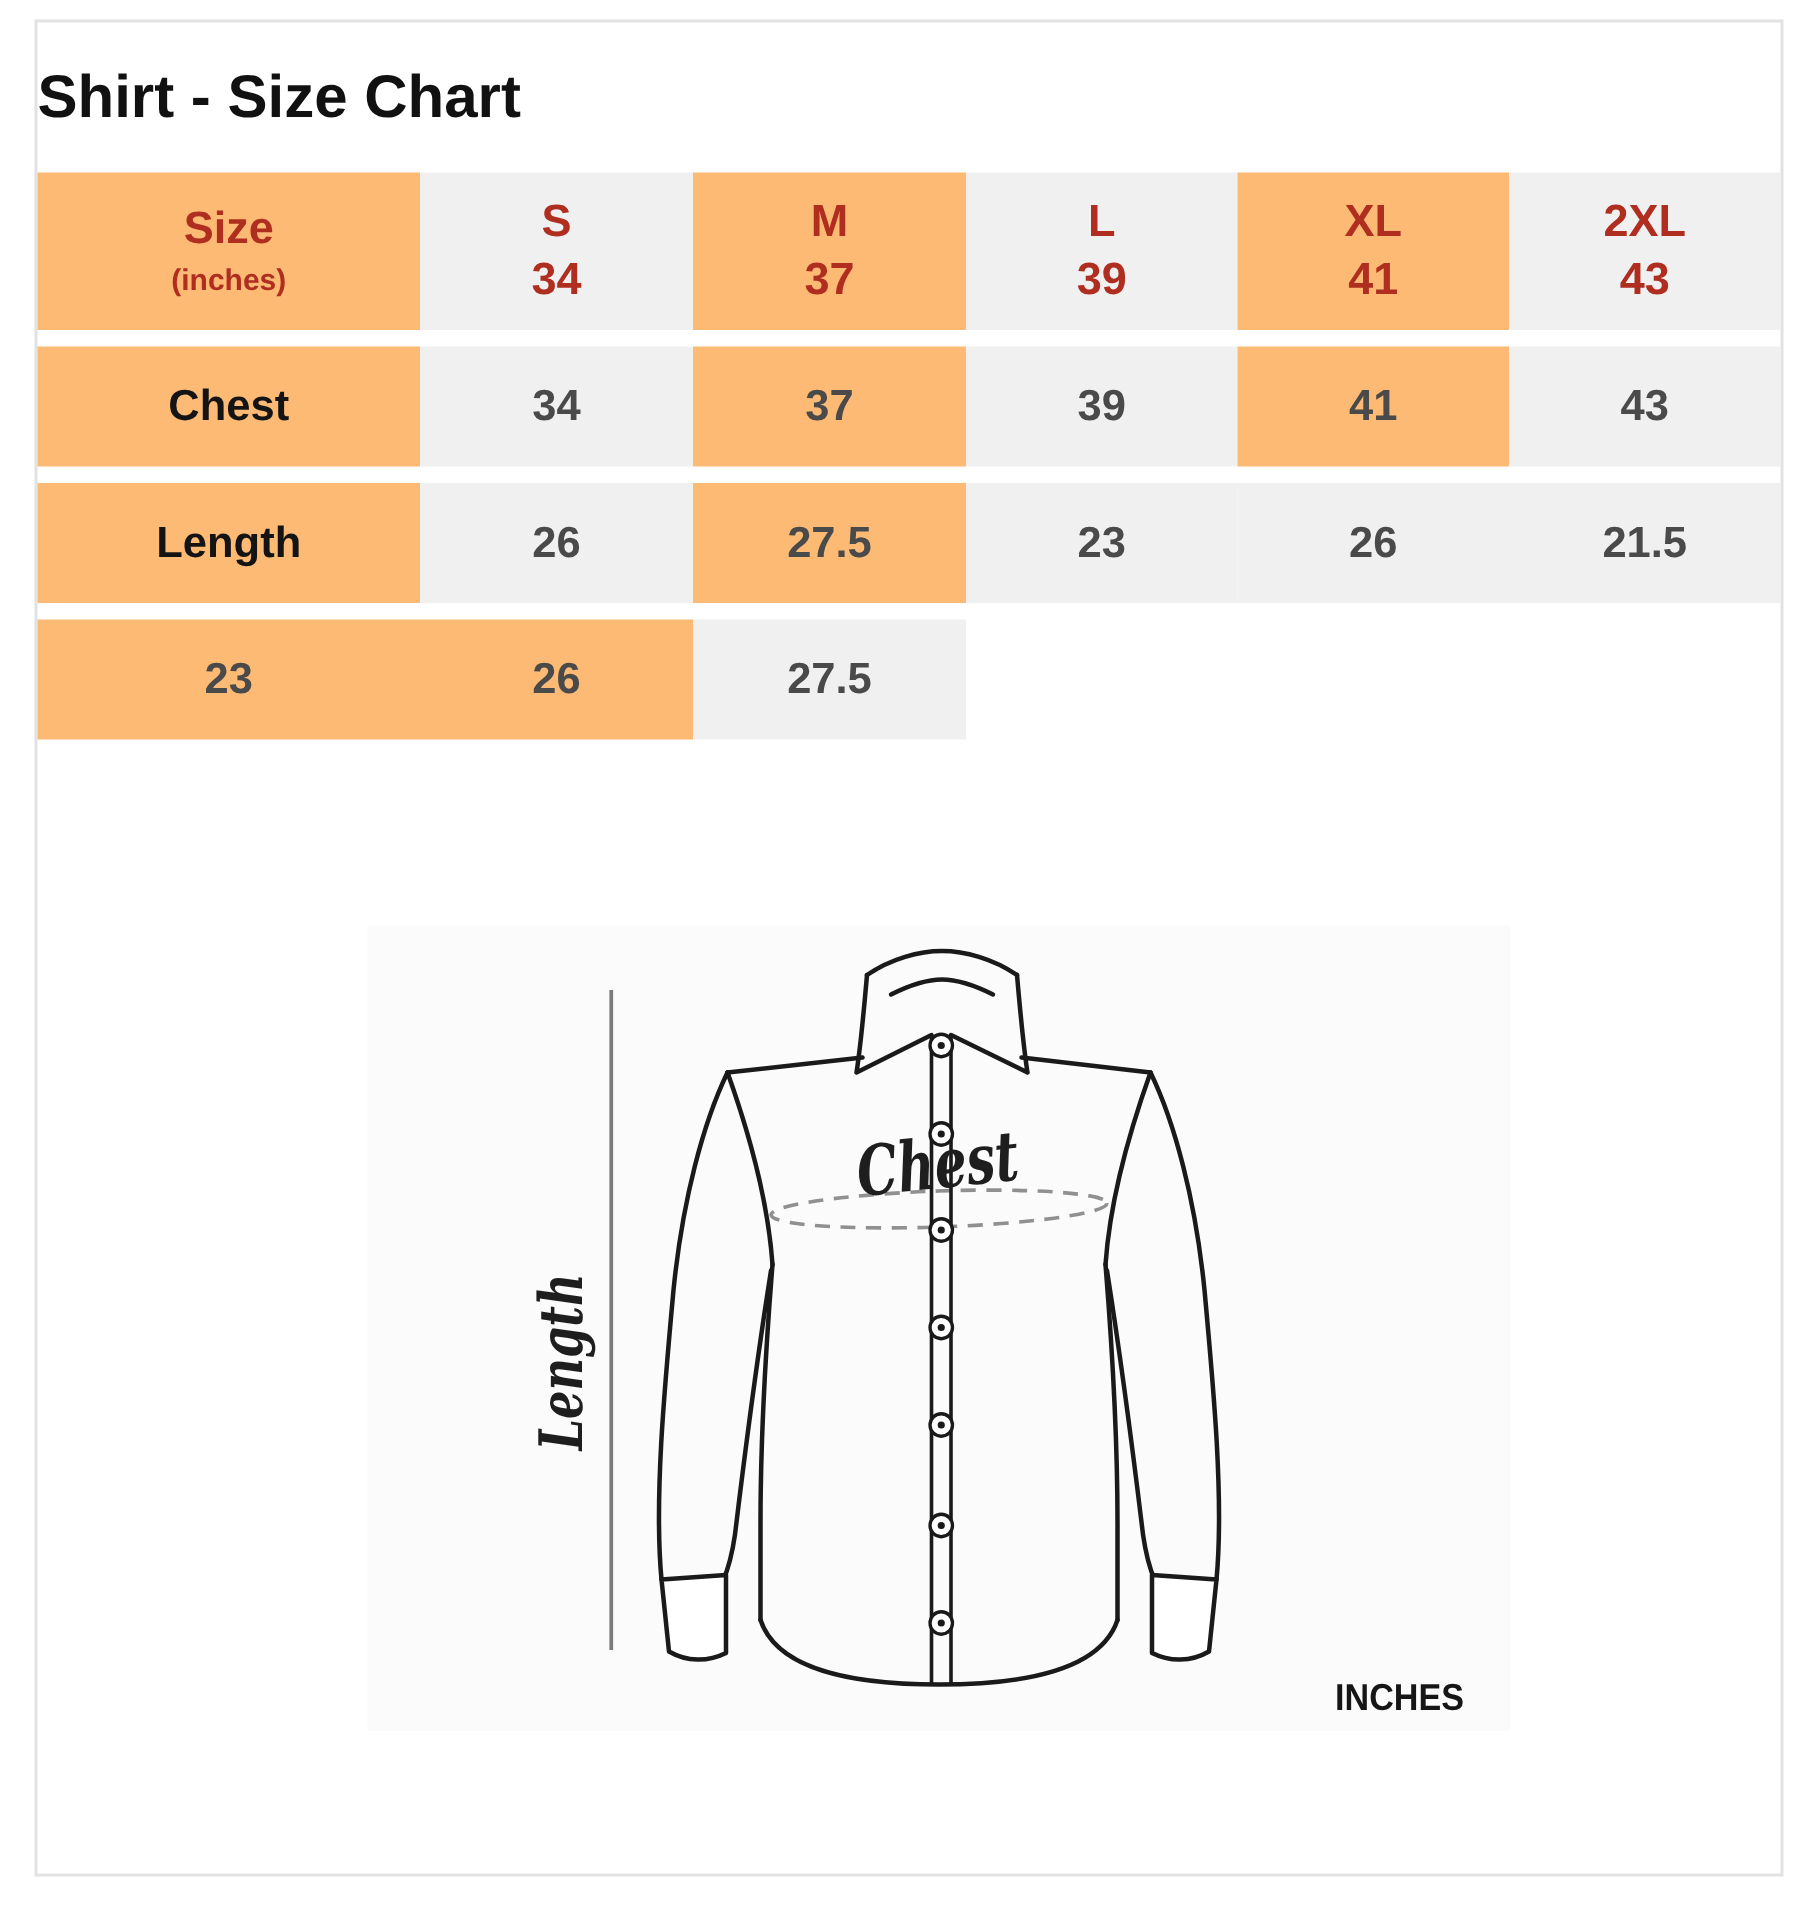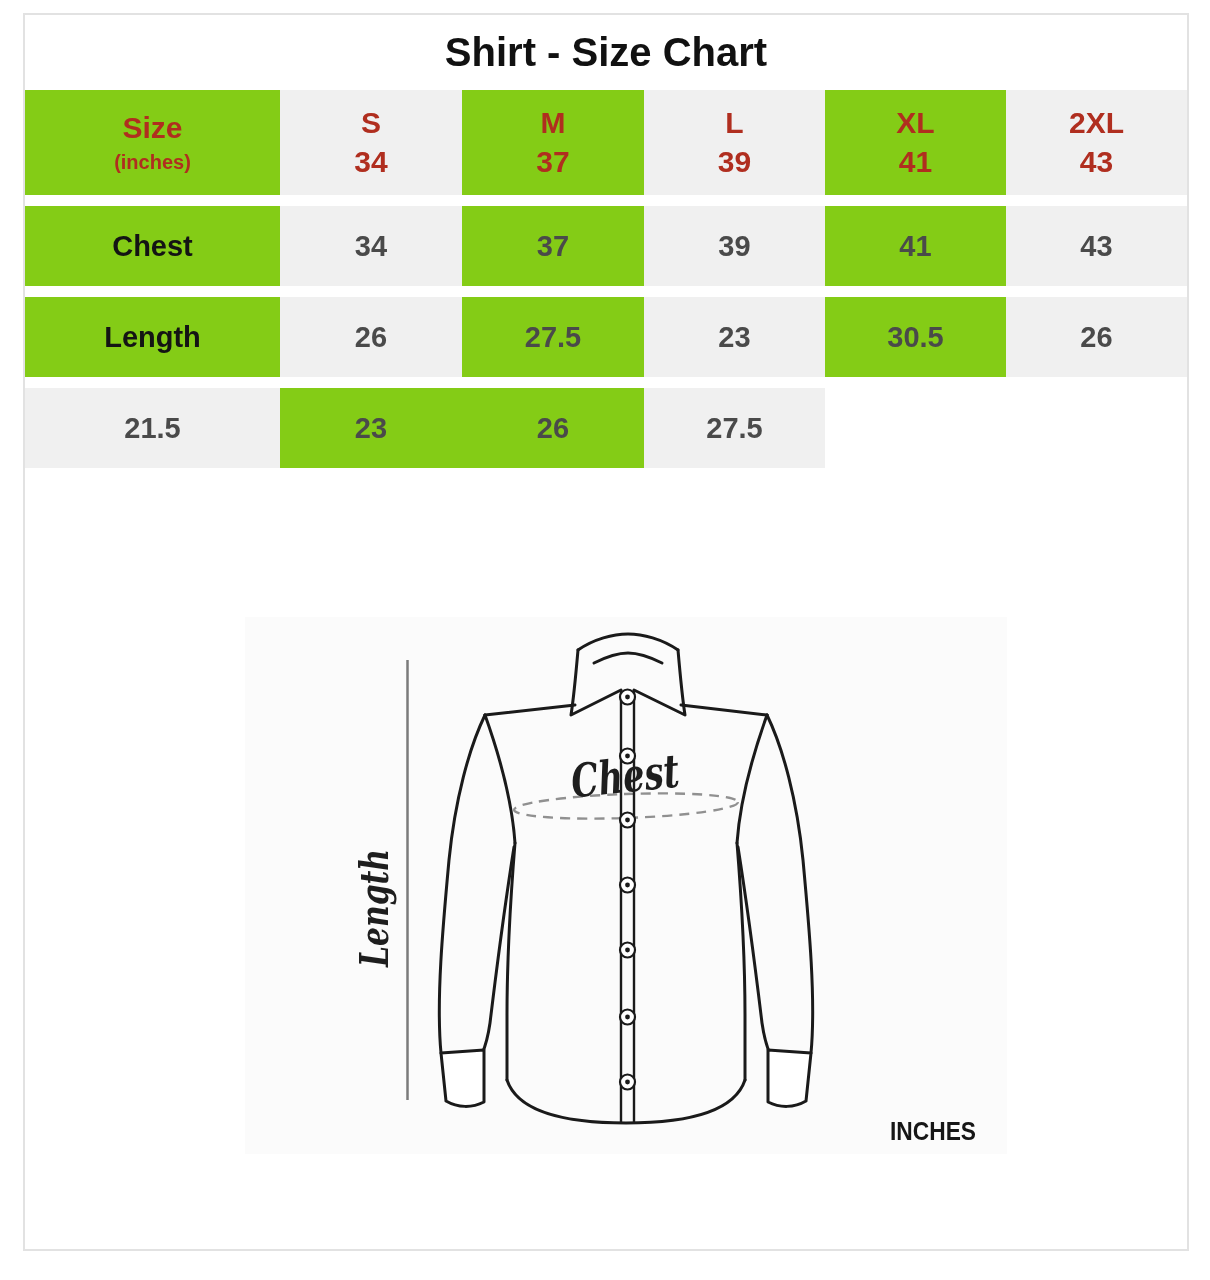--- a/index.html
+++ b/index.html
@@ -3,32 +3,32 @@
 <meta charset="utf-8">
 <style>
   html,body{margin:0;padding:0;background:#ffffff;width:1210px;height:1280px;position:relative;
     font-family:"Liberation Sans",sans-serif;-webkit-font-smoothing:antialiased;overflow:hidden;}
 
   .content-box{
     position:absolute;left:23px;top:13px;width:1166px;height:1238px;
     background:#ffffff;border:2px solid #e2e2e2;box-sizing:border-box;
   }
 
-  .title-row{height:75px;display:flex;align-items:center;justify-content:center;}
+  .title-row{height:100px;display:flex;align-items:center;}
   .title-row h1{
     margin:0;font-size:40px;font-weight:700;color:#111111;letter-spacing:0px;
   }
 
   .size-table{
     display:grid;
     grid-template-columns:255px 182px 182px 181px 181px 181px;
     row-gap:11px;
   }
   .cell{display:flex;flex-direction:column;align-items:center;justify-content:center;}
-  .cell.dark{background:#84cc16;}
+  .cell.dark{background:#fdba74;}
   .cell.light{background:#f0f0f0;}
   .header-cell{height:105px;gap:9px;}
   .header-cell span{font-weight:700;font-size:30px;color:#b02e1f;line-height:1;}
   .header-cell .sub{font-size:20px;}
   .data-cell{height:80px;}
   .data-cell.rowlabel span{font-weight:700;font-size:29px;color:#141414;}
   .data-cell.value span{font-weight:700;font-size:29px;color:#4a4a4a;}
 
   .figure-svg{position:absolute;left:0;top:0;pointer-events:none;}
   .outline{fill:none;stroke:#1a1a1a;stroke-width:3;stroke-linecap:round;stroke-linejoin:round;}
@@ -101,23 +101,20 @@
     </div>
     <div class="cell light data-cell value">
         <span>26</span>
       </div>
     <div class="cell dark data-cell value">
         <span>27.5</span>
       </div>
     <div class="cell light data-cell value">
         <span>23</span>
       </div>
-    <div class="cell dark data-cell value">
-        <span>30.5</span>
-      </div>
     <div class="cell light data-cell value">
         <span>26</span>
       </div>
 
     <div class="cell light data-cell value">
         <span>21.5</span>
       </div>
     <div class="cell dark data-cell value">
         <span>23</span>
       </div>

